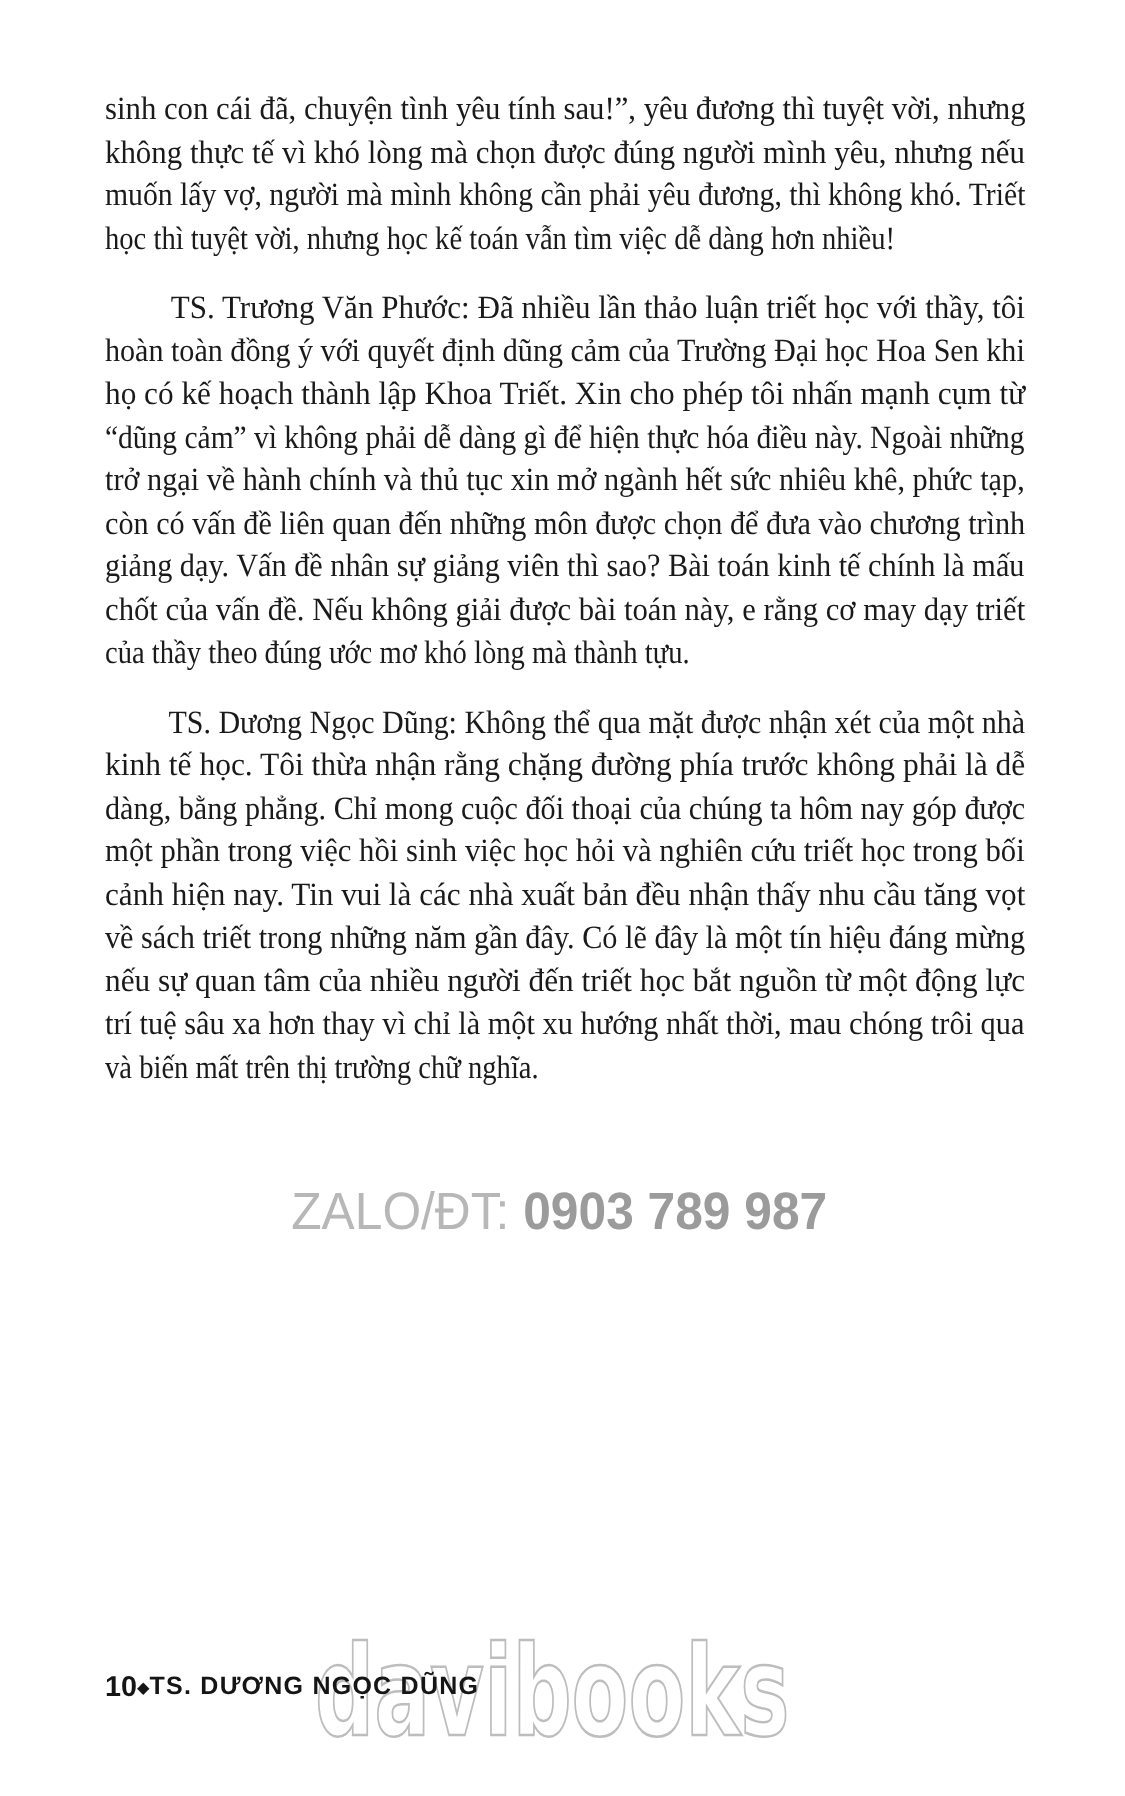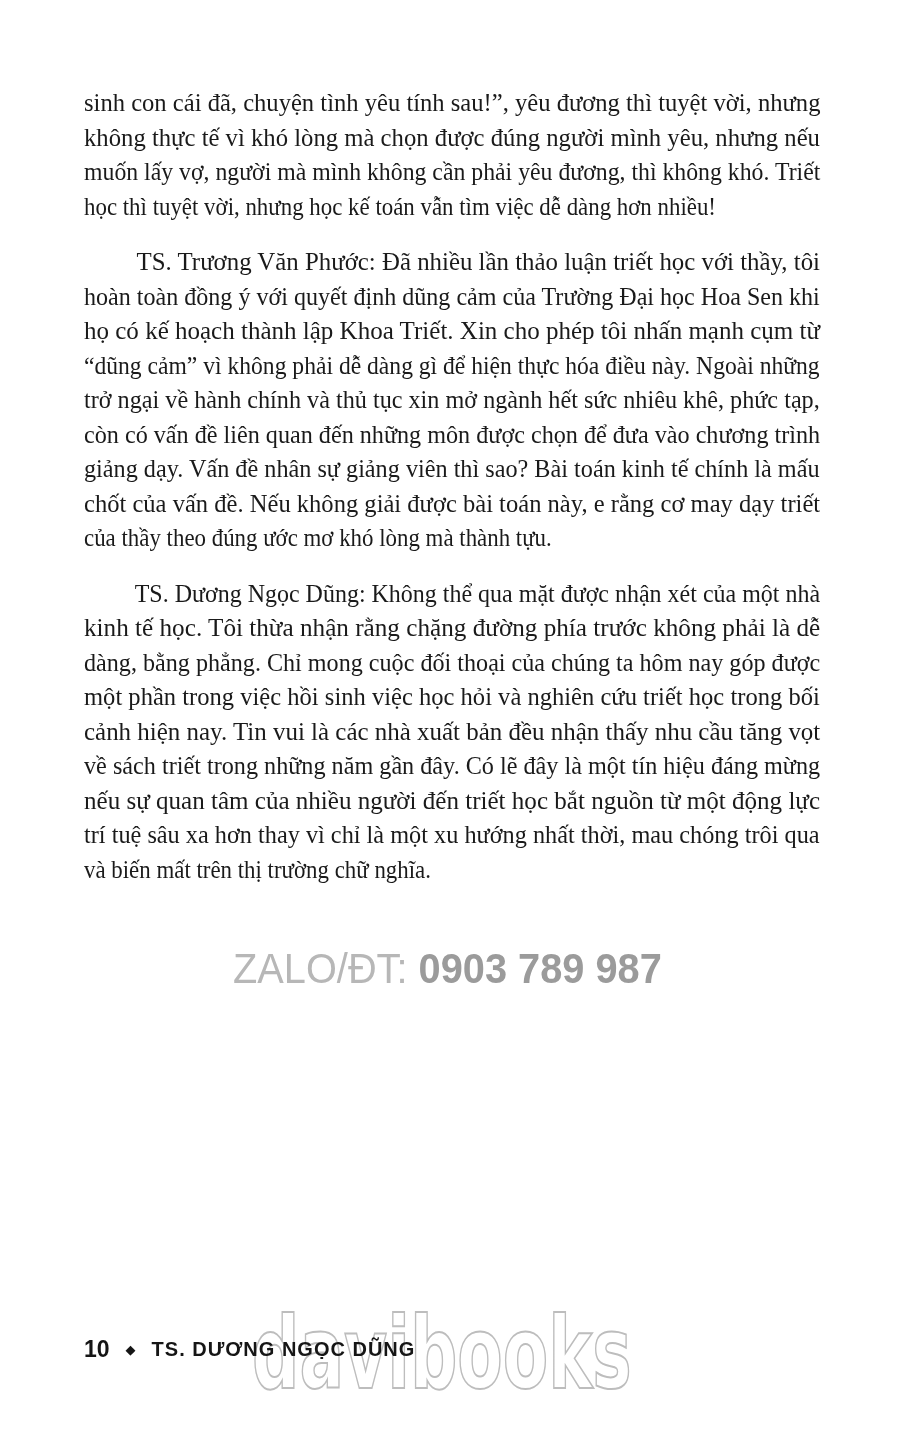--- a/index.html
+++ b/index.html
@@ -1,35 +1,35 @@
 <!DOCTYPE html>
 <html><head>
 <meta charset="utf-8">
 <style>
   html,body{margin:0;padding:0;background:#e8e8e8;}
   .page{position:relative;width:900px;height:1437px;background:#ffffff;overflow:hidden;
         font-family:"Liberation Serif", serif;color:#1a1a1a;}
   
-  .text-col{position:absolute;left:84px;top:86px;width:736px;z-index:2;}
+  .text-col{position:absolute;left:84px;top:70px;width:736px;z-index:2;}
   .para{margin:0;}
   .para + .para{margin-top:21px;}
   .line{font-size:26px;line-height:34.5px;height:34.5px;white-space:nowrap;
         width:max-content;transform-origin:left top;color:#1a1a1a;}
   .line.first-indent{padding-left:55px;}
   
   .signature{position:absolute;left:377px;top:1093px;width:444px;text-align:center;z-index:2;
              font-family:"Liberation Sans", sans-serif;}
   .sig-line{display:block;line-height:36px;height:36px;}
   .sig-line .fit{display:inline-block;white-space:nowrap;transform-origin:center top;}
   .sig-name{font-size:25px;font-weight:bold;color:#161616;}
   .sig-title{font-size:24px;color:#1c1c1c;}
   
   .footer{position:absolute;left:84px;top:1336px;z-index:2;
           font-family:"Liberation Sans", sans-serif;color:#151515;
-          display:flex;align-items:center;gap:16px;line-height:26px;}
+          display:flex;align-items:center;gap:0;line-height:26px;}
   .footer .pg{font-size:23px;font-weight:600;}
   .footer .dia{font-size:13px;position:relative;top:1px;}
   .footer .run{font-size:20px;font-weight:600;letter-spacing:1px;}
   
   .wm{position:absolute;z-index:1;pointer-events:none;}
   .wm .fit{display:inline-block;white-space:nowrap;transform-origin:left top;}
   .wm-zalo{left:233px;top:946px;font-family:"Liberation Sans", sans-serif;font-size:42px;line-height:46px;}
   .wm-zalo .lab{color:#b7b7b7;font-weight:normal;}
   .wm-zalo .ph{color:#9b9b9b;font-weight:bold;}
   .wm-brand{left:252px;top:1300px;font-family:"DejaVu Sans", sans-serif;

